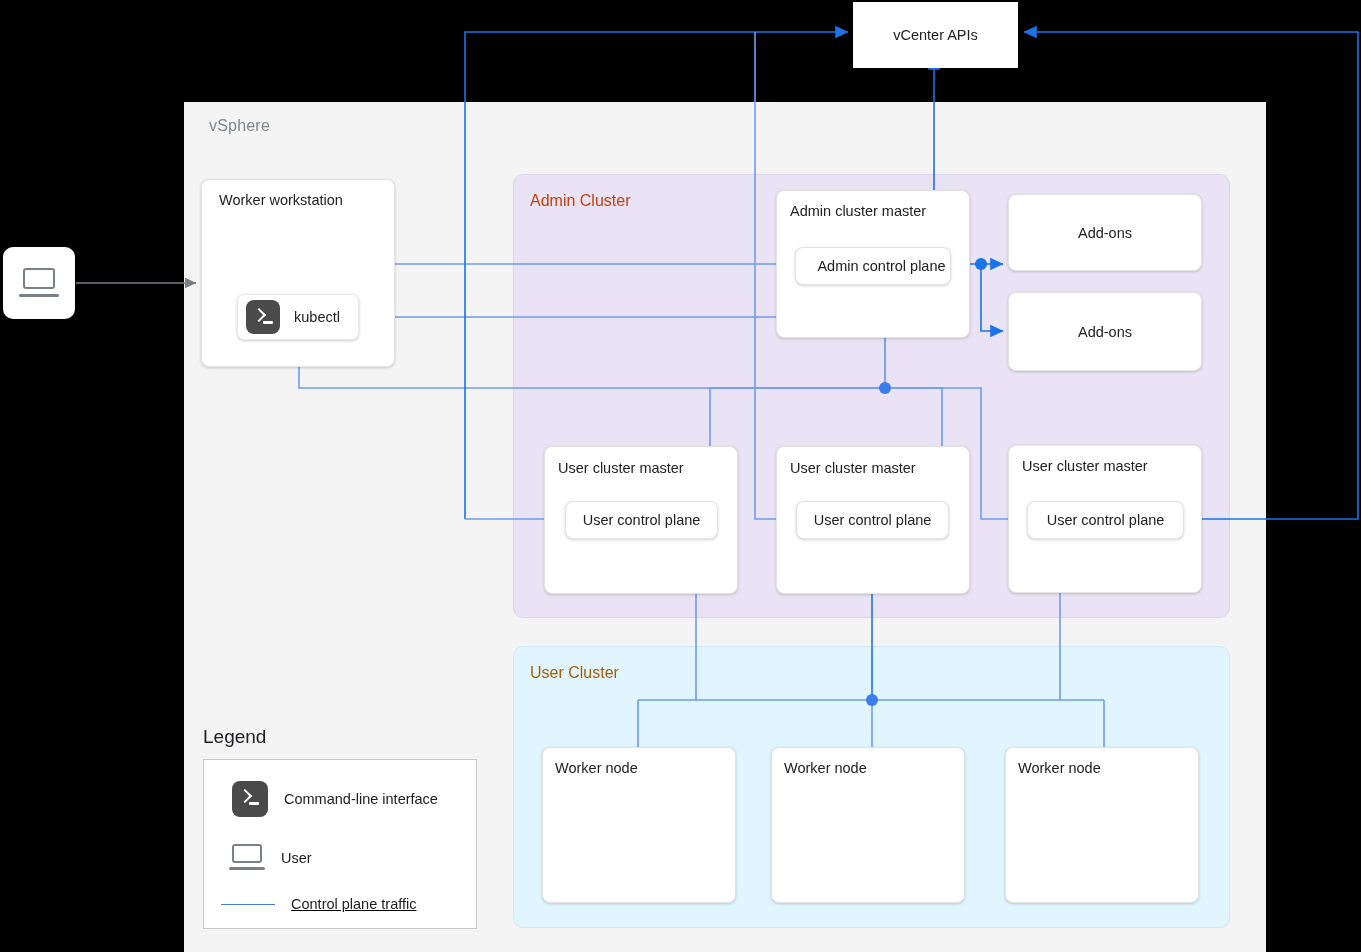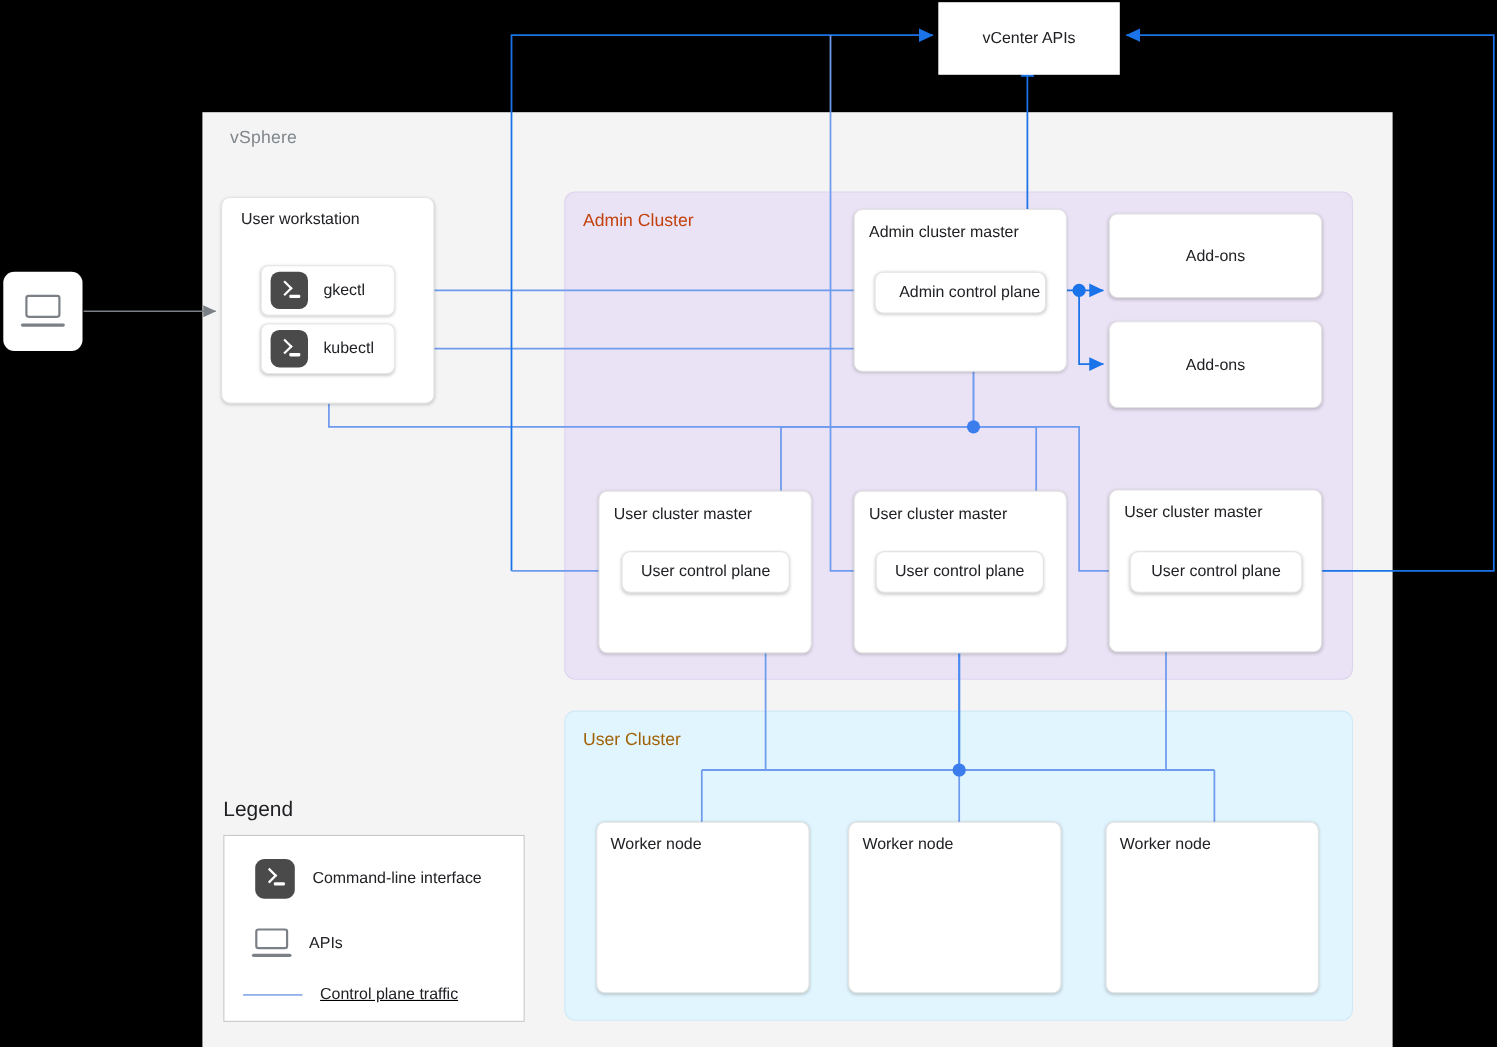--- a/index.html
+++ b/index.html
@@ -173,25 +173,21 @@
   </div>
 
   <div class="abs userbox">
     <div class="laptop">
       <div class="scr"></div>
         <div class="base"></div>
     </div>
   </div>
 
   <div class="abs card adminws">
-    <div class="card-title t">User workstation</div>
-  </div>
-  <div class="abs chip" style="left:237px;top:241px;width:122px;height:46px;">
-    <div class="cli-ico"></div>
-    <div class="label">gkectl</div>
+    <div class="card-title t">Worker workstation</div>
   </div>
   <div class="abs chip" style="left:237px;top:294px;width:122px;height:46px;">
     <div class="cli-ico"></div>
     <div class="label">kubectl</div>
   </div>
 
   <div class="abs card" style="left:776px;top:190px;width:194px;height:148px;">
     <div class="card-title" style="left:13px;top:12px;">Admin cluster master</div>
   </div>
   <div class="abs card box-title-center" style="left:795px;top:247px;width:156px;height:38px;padding-left:17px;">
@@ -242,21 +238,21 @@
   <div class="abs lg-row" style="left:232px;top:781px;">
     <div class="cli-ico" style="margin-left:0;width:36px;height:36px;"></div>
     <div class="lg-text">Command-line interface</div>
   </div>
 
   <div class="abs lg-row" style="left:229px;top:844px;">
     <div class="lg-laptop">
       <div class="scr"></div>
         <div class="base"></div>
     </div>
-    <div class="lg-text">APIs</div>
+    <div class="lg-text">User</div>
   </div>
 
   <div class="abs lg-row" style="left:221px;top:896px;text-decoration:underline;">
     <div class="lg-line"></div>
     <div class="lg-text">Control plane traffic</div>
   </div>
 
 </div>
 
 </body></html>

